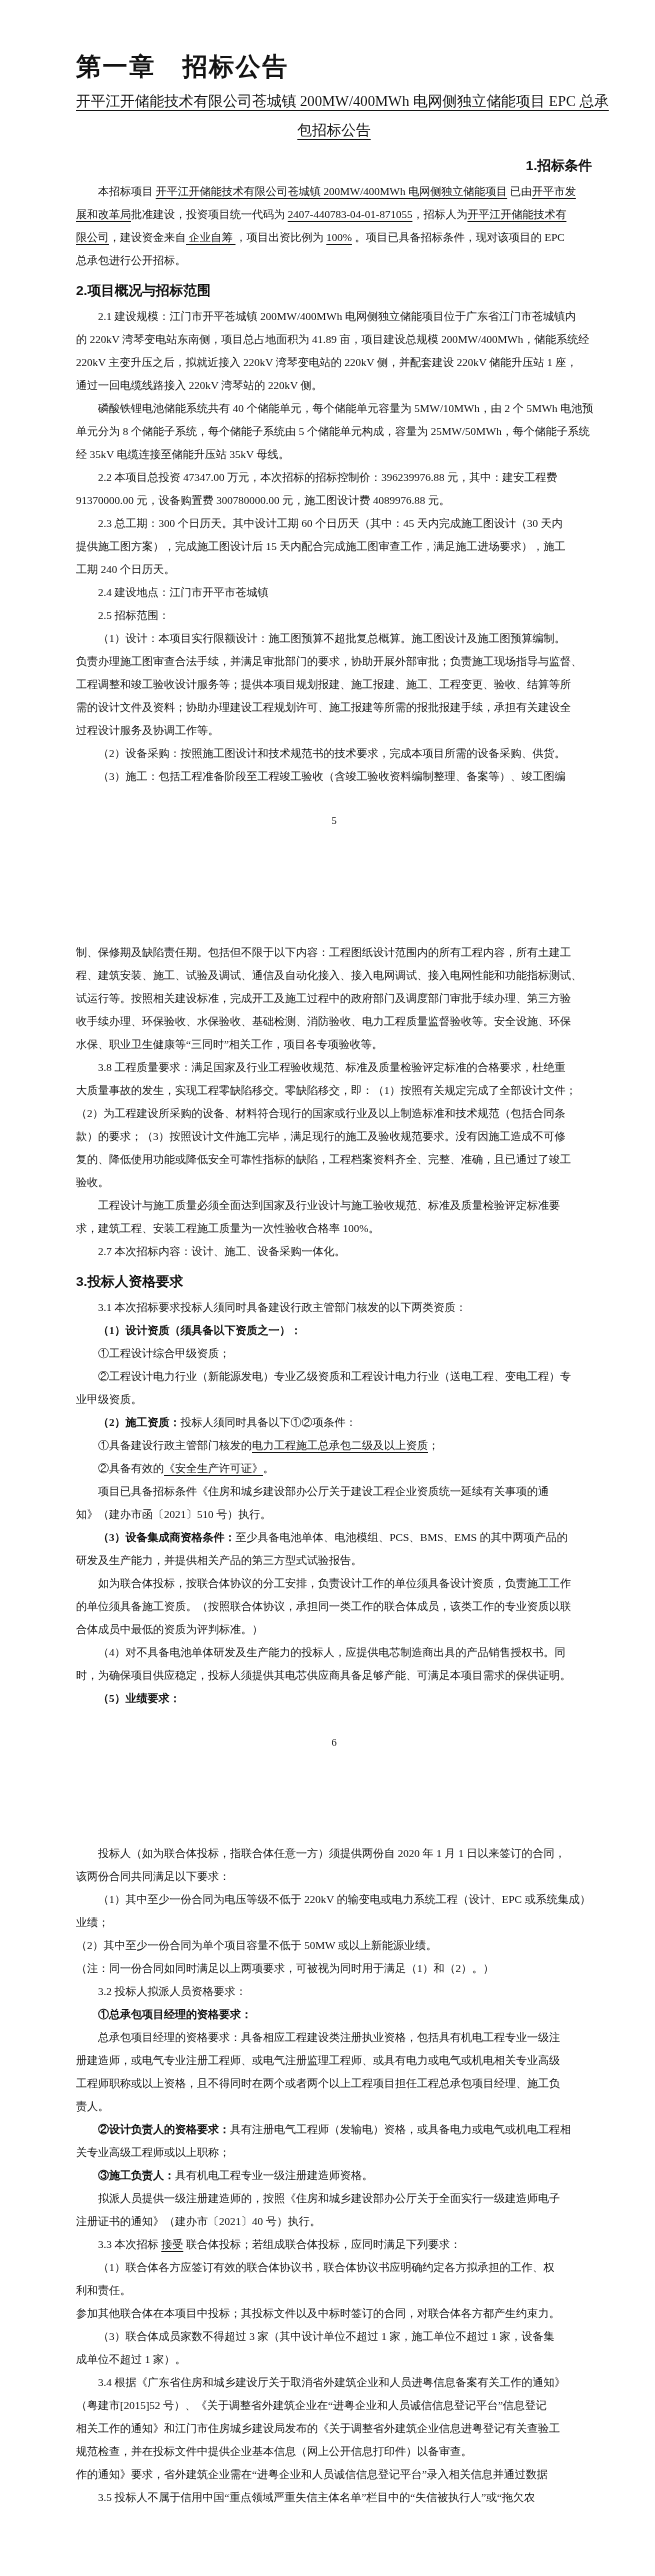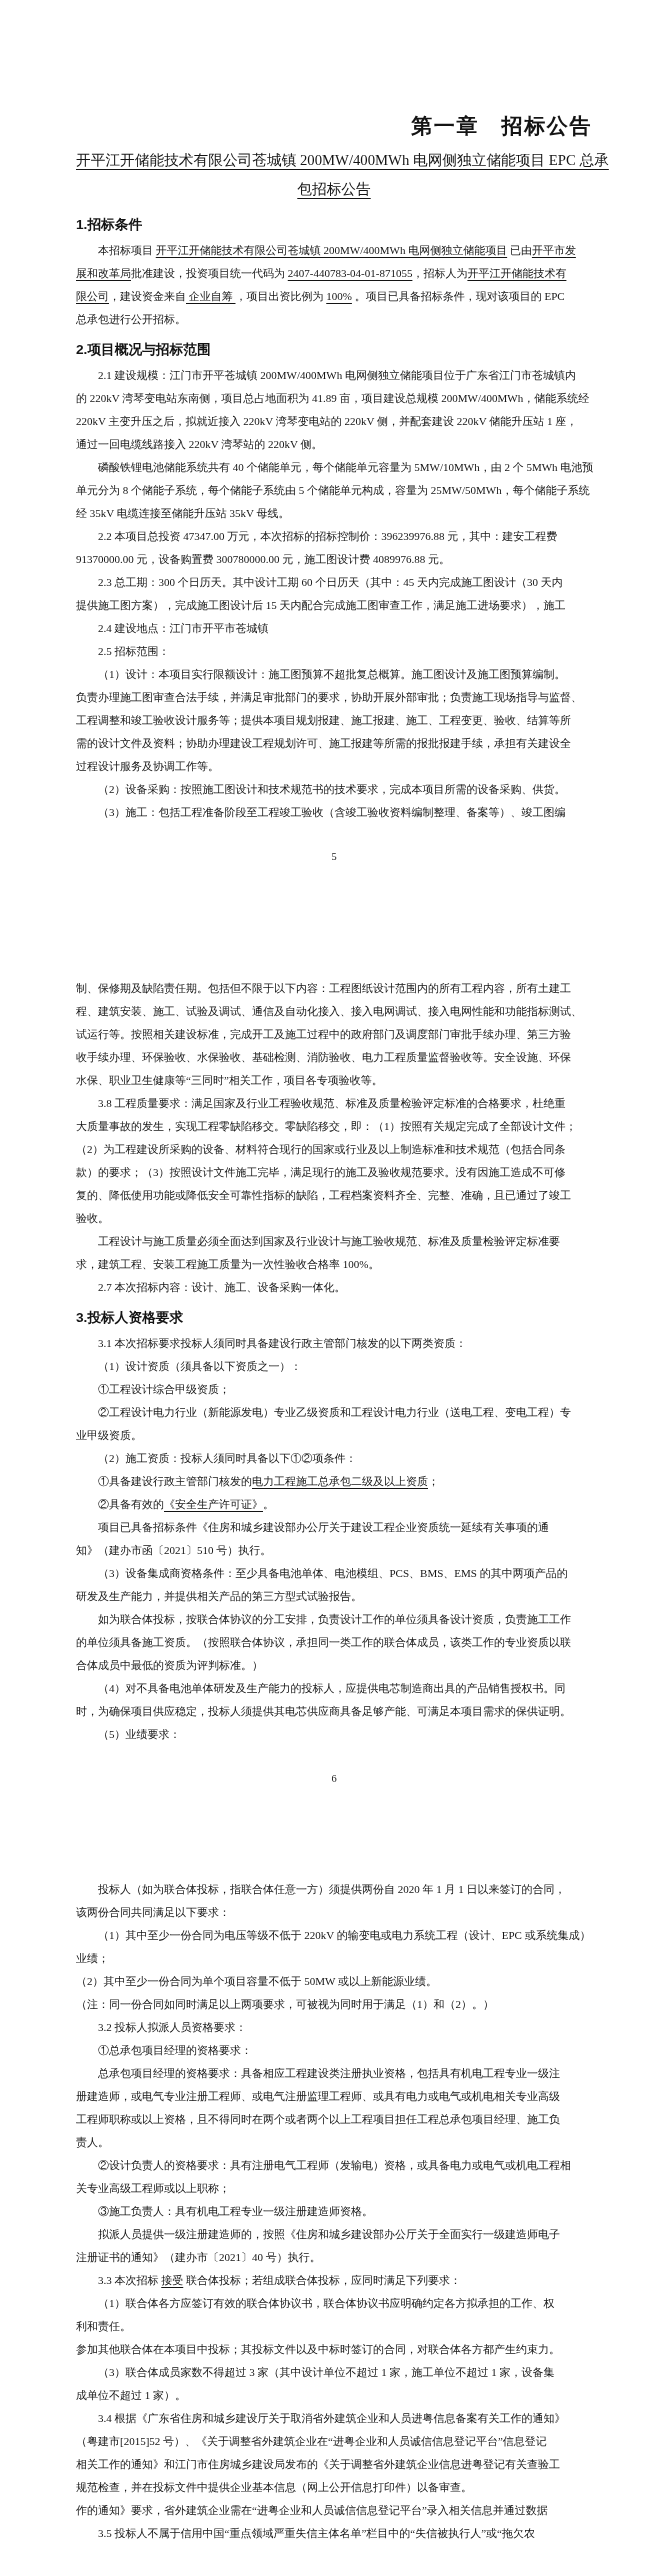--- a/index.html
+++ b/index.html
@@ -3,37 +3,37 @@
 <meta charset="utf-8">
 <style>
   html,body{margin:0;padding:0;background:#ffffff;}
   body{
     width:655px;height:2576px;overflow:hidden;
     color:#141414;
     font-family:"Liberation Serif","DejaVu Serif",serif;
   }
   .doc{padding:0 63px 0 76px;}
   .chapter-title{
-    margin-top:112px;text-align:right;
+    margin-top:53px;text-align:left;
     font-family:"Liberation Sans","DejaVu Sans",sans-serif;
-    font-weight:bold;font-size:21px;line-height:27px;letter-spacing:1.6px;
+    font-weight:bold;font-size:25px;line-height:27px;letter-spacing:1.6px;
     white-space:pre;
   }
   .subtitle{margin-top:6.6px;text-align:center;font-weight:normal;font-size:14.7px;}
   .subtitle .sline{line-height:29.5px;white-space:pre;text-decoration:underline;text-underline-offset:3.8px;}
   .sec-h{
     font-family:"Liberation Sans","DejaVu Sans",sans-serif;
     font-weight:bold;font-size:13.7px;line-height:25px;margin:5.5px 0 2.2px 0;
     white-space:pre;
   }
-  .page > .sec-h:first-child{margin-top:7.6px;}
+  .page > .sec-h:first-child{margin-top:7.6px;text-align:right;}
   .para{margin:0;}
   .line{white-space:pre;line-height:23px;font-size:11px;}
   span.u{text-decoration:underline;text-underline-offset:2.7px;}
-  span.b{font-weight:normal;text-align:right;}
+  span.b{font-weight:bold;text-align:right;}
   .pagenum{text-align:center;font-size:10.4px;line-height:16.4px;margin-top:25px;}
   .page-idx-1{margin-top:112px;}
   .page-idx-2{margin-top:90px;}
 </style>
 </head>
 <body>
 
 <div class="doc">
   <div class="chapter-title">第一章　招标公告</div>
   <div class="subtitle">
@@ -61,20 +61,21 @@
           <div class="line">单元分为 8 个储能子系统，每个储能子系统由 5 个储能单元构成，容量为 25MW/50MWh，每个储能子系统</div>
           <div class="line">经 35kV 电缆连接至储能升压站 35kV 母线。</div>
         </div>
         <div class="para">
           <div class="line">　　2.2 本项目总投资 47347.00 万元，本次招标的招标控制价：396239976.88 元，其中：建安工程费</div>
           <div class="line">91370000.00 元，设备购置费 300780000.00 元，施工图设计费 4089976.88 元。</div>
         </div>
         <div class="para">
           <div class="line">　　2.3 总工期：300 个日历天。其中设计工期 60 个日历天（其中：45 天内完成施工图设计（30 天内</div>
           <div class="line">提供施工图方案），完成施工图设计后 15 天内配合完成施工图审查工作，满足施工进场要求），施工</div>
+          <div class="line">工期 240 个日历天。</div>
         </div>
         <div class="para">
           <div class="line">　　2.4 建设地点：江门市开平市苍城镇</div>
         </div>
         <div class="para">
           <div class="line">　　2.5 招标范围：</div>
         </div>
         <div class="para">
           <div class="line">　　（1）设计：本项目实行限额设计：施工图预算不超批复总概算。施工图设计及施工图预算编制。</div>
           <div class="line">负责办理施工图审查合法手续，并满足审批部门的要求，协助开展外部审批；负责施工现场指导与监督、</div>

